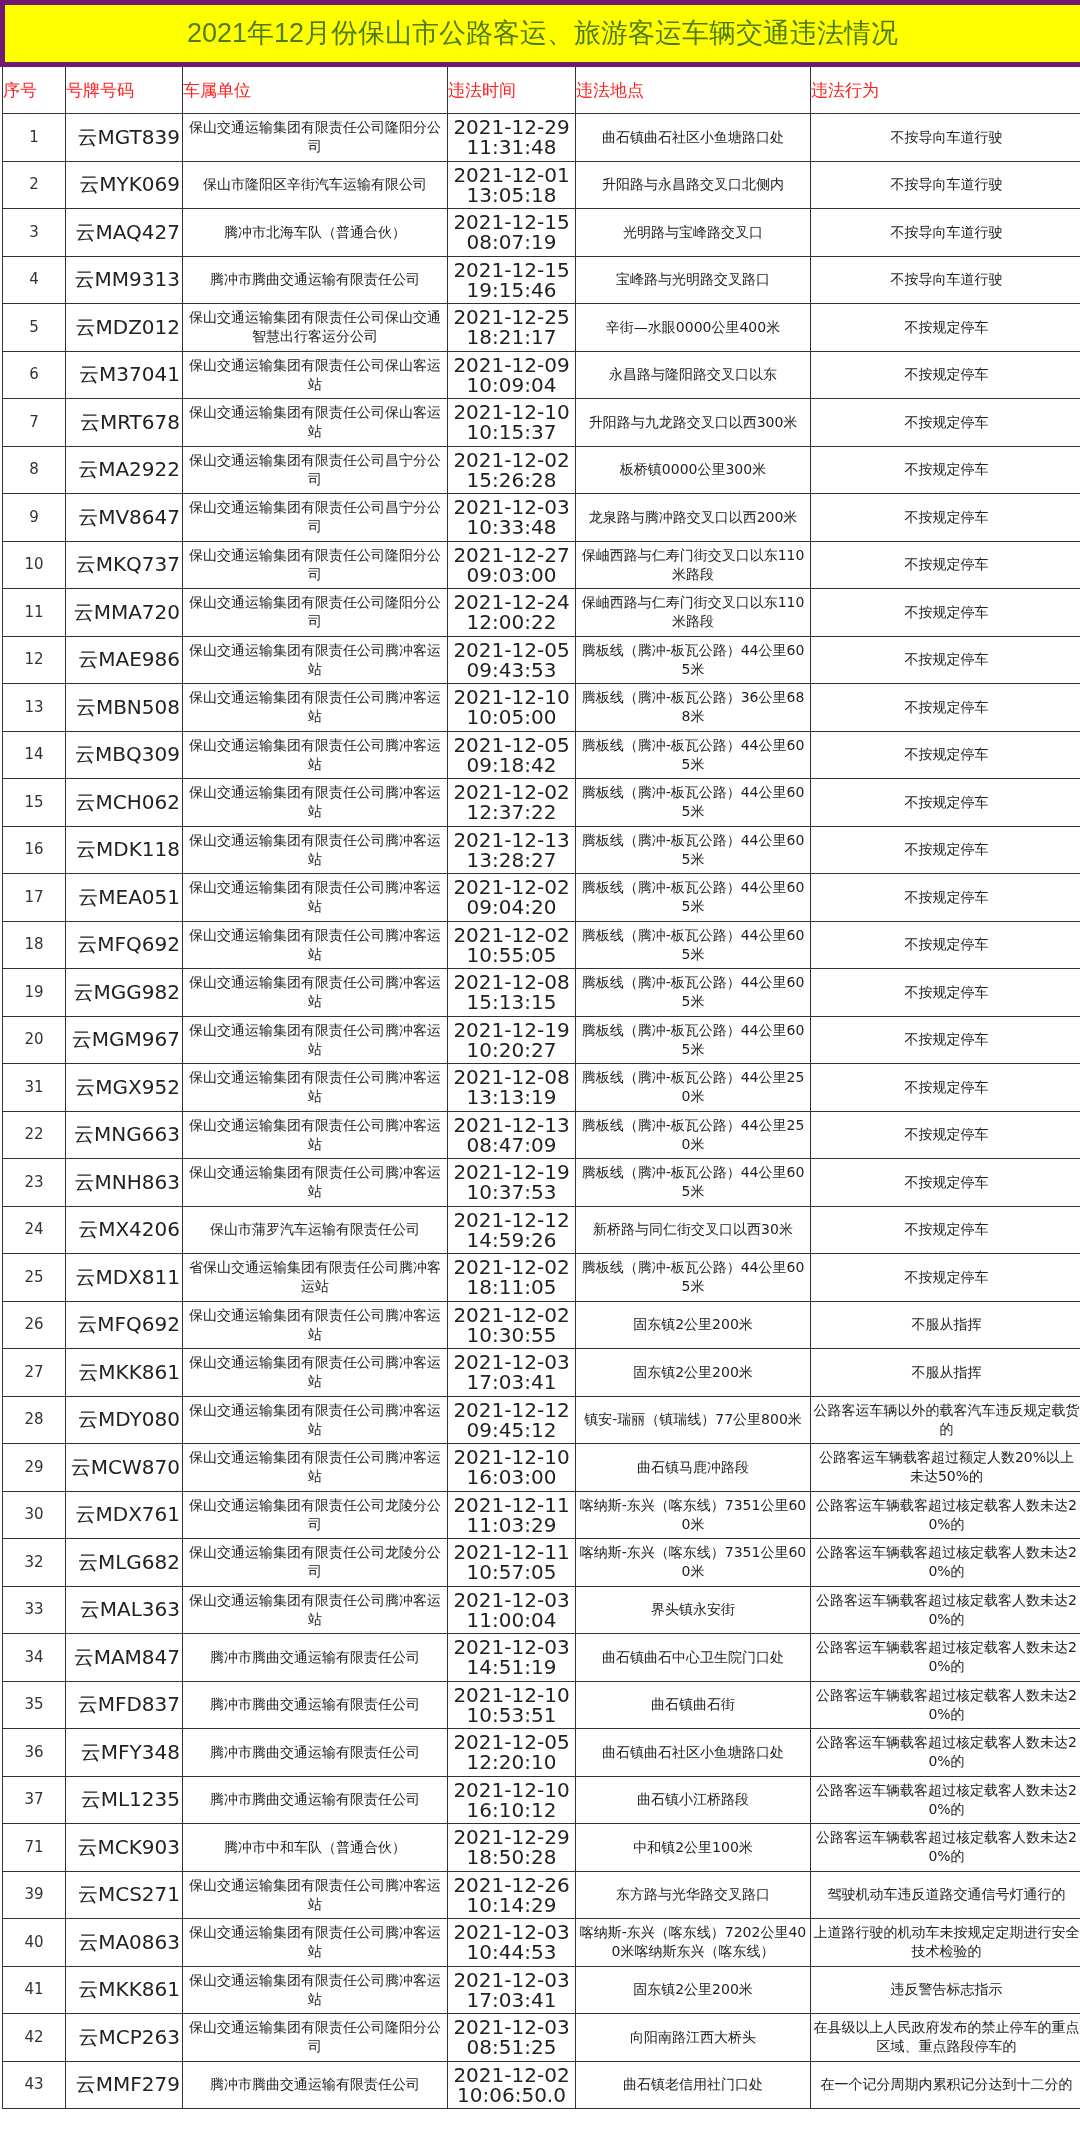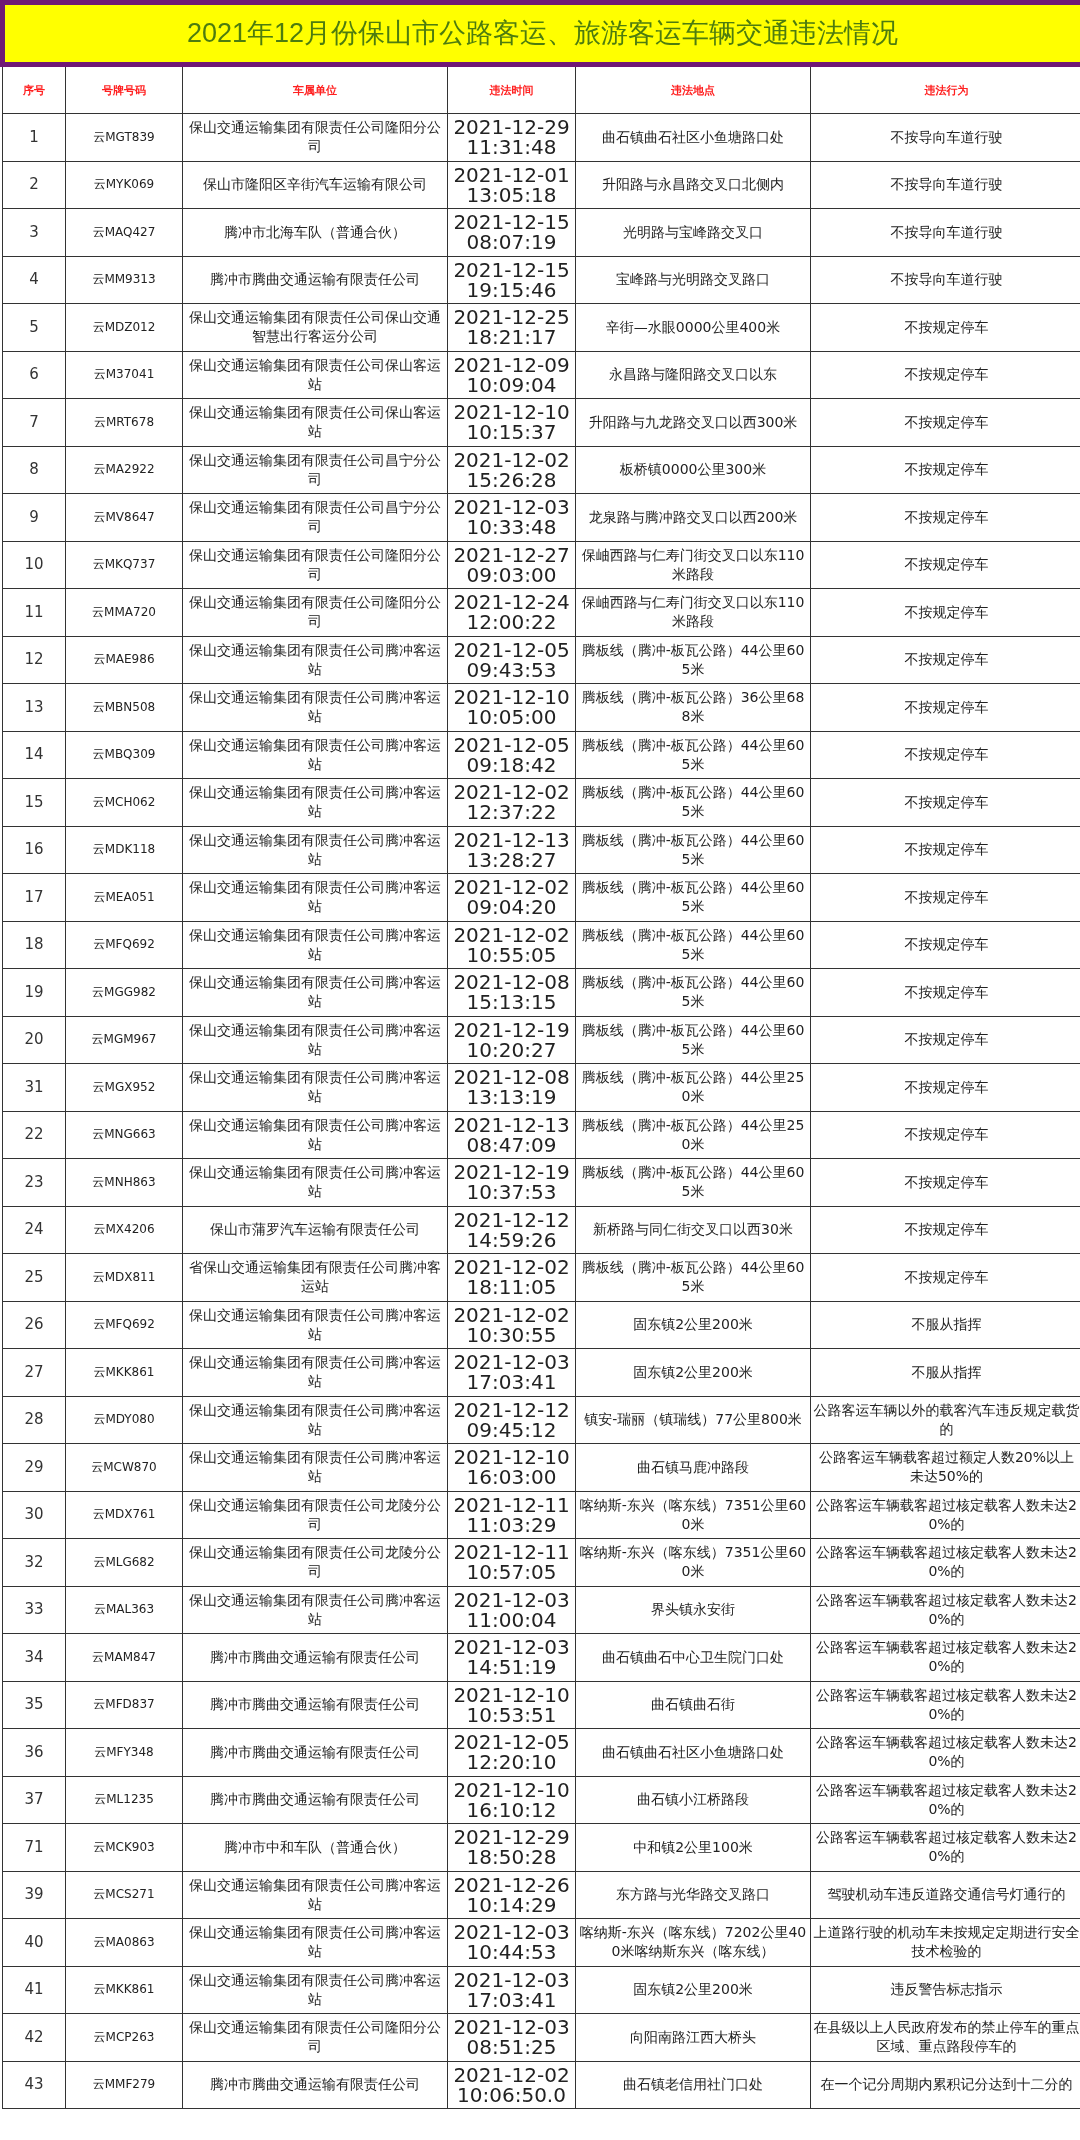--- a/index.html
+++ b/index.html
@@ -4,30 +4,30 @@
 <style>
   html, body { margin: 0; padding: 0; background: #ffffff; }
   body { width: 1080px; height: 2140px; overflow: hidden; font-family: "DejaVu Sans", "Liberation Sans", sans-serif; }
   .sheet { width: 1080px; border-collapse: collapse; table-layout: fixed; }
   .title-cell {
     background: #FFFF00; height: 57px; text-align: center; vertical-align: middle;
     font-size: 27px; color: #4d7c0f; border: 5px solid #701a75; padding: 0;
     font-family: "Liberation Sans", "DejaVu Sans", sans-serif;
   }
   th {
-    color: #ff2020; font-weight: bold; font-size: 11px; height: 46px;
-    border: 1px solid #333; text-align: center; vertical-align: middle; padding: 0;
+    color: #ff2020; font-weight: normal; font-size: 17px; height: 46px;
+    border: 1px solid #333; text-align: left; vertical-align: middle; padding: 0;
   }
   td {
     border: 1px solid #333; text-align: center; vertical-align: middle;
     font-size: 14px; color: #222; line-height: 19px; height: 46.5px; padding: 0 2px;
     overflow: hidden; word-break: break-all;
   }
   td.num { font-size: 15px; color: #333; }
-  td.plate { font-size: 12px; }
+  td.plate { font-size: 20px; text-align: right; }
   td.time { font-size: 20px; line-height: 20px; }
 </style>
 </head>
 <body>
 
 <table class="sheet">
   <colgroup>
     <col style="width:63px">
     <col style="width:117px">
     <col style="width:265px">

